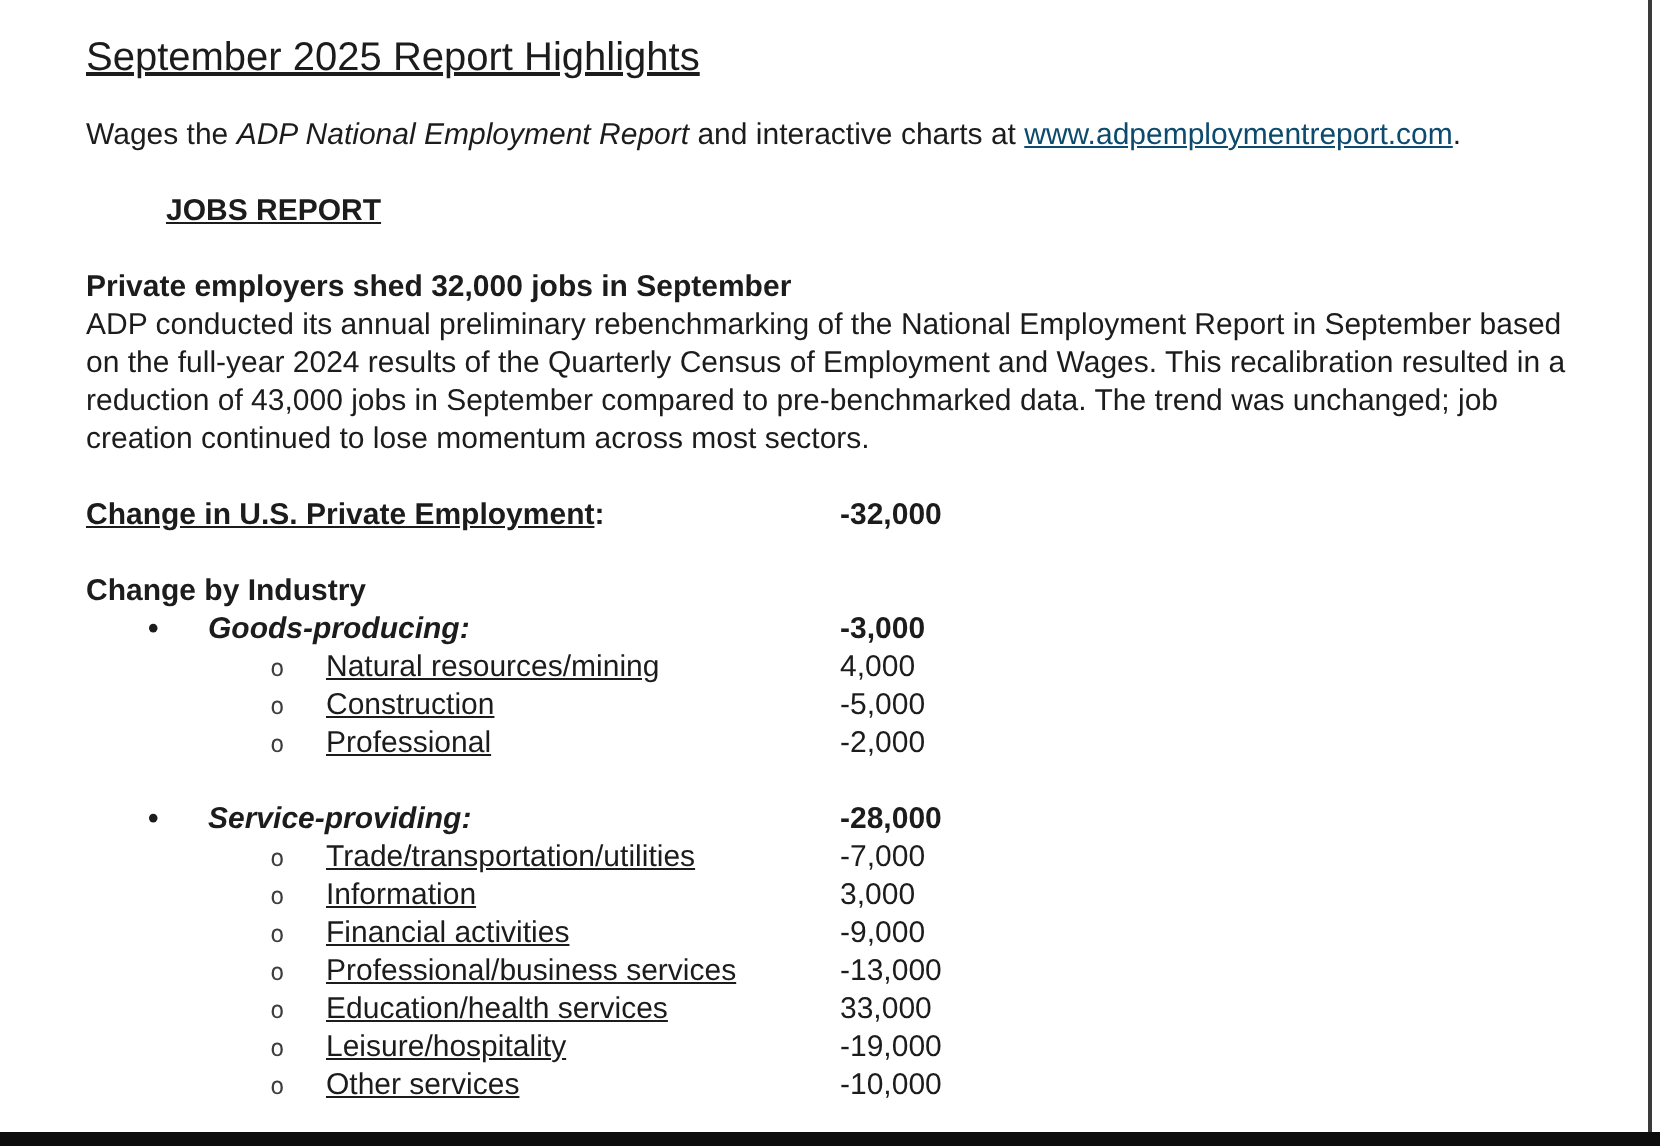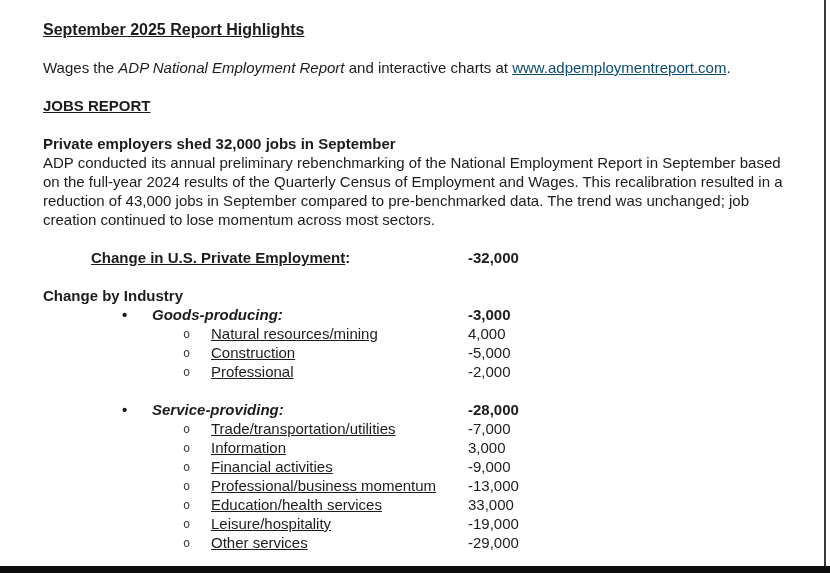--- a/index.html
+++ b/index.html
@@ -7,24 +7,24 @@
     width:830px; height:573px; overflow:hidden; position:relative;
     background:#ffffff;
     font-family:"Liberation Sans","DejaVu Sans",sans-serif;
     font-size:15px; line-height:19px; color:#1c1c1c;
   }
   .page { position:absolute; left:43px; top:20px; width:758px; }
   .gap { height:19px; }
   .b { font-weight:bold; }
   .it { font-style:italic; }
   .u { text-decoration:underline; }
-  .title { font-size:16px; font-weight:bold; }
-  .section-head { font-weight:bold; }
+  .title { font-size:20px; font-weight:normal; }
+  .section-head { font-weight:bold;margin-left:40px; }
   .para { width:758px; }
-  .row { position:relative; height:19px;margin-left:48px; }
+  .row { position:relative; height:19px; }
   .row .val { position:absolute; top:0; left:377px; width:98px; }
   .m1 { position:absolute; left:31px; top:0; font-weight:bold; }
   .indent1 .lbl { position:absolute; left:61px; top:0;font-style:italic; }
   .m2 { position:absolute; left:92px; top:1px; font-family:"DejaVu Sans Mono","Liberation Mono",monospace; font-size:12px; color:#3d3d3d; }
   .indent2 .lbl { position:absolute; left:120px; top:0;text-decoration:underline; }
   a.link { text-decoration:underline; cursor:pointer; }
   .edge-right { position:absolute; top:0; right:4px; width:2px; height:569px; background:#3a3a3a; }
   .edge-bottom { position:absolute; left:0; bottom:0; width:830px; height:7px; background:#0d0d0d; }
 </style>
 </head>
@@ -97,35 +97,35 @@
     <span class="lbl">Information</span>
     <span class="val">3,000</span>
   </div>
   <div class="row indent2">
     <span class="m2">o</span>
     <span class="lbl">Financial activities</span>
     <span class="val">-9,000</span>
   </div>
   <div class="row indent2">
     <span class="m2">o</span>
-    <span class="lbl">Professional/business momentum</span>
+    <span class="lbl">Professional/business services</span>
     <span class="val">-13,000</span>
   </div>
   <div class="row indent2">
     <span class="m2">o</span>
     <span class="lbl">Education/health services</span>
     <span class="val">33,000</span>
   </div>
   <div class="row indent2">
     <span class="m2">o</span>
     <span class="lbl">Leisure/hospitality</span>
     <span class="val">-19,000</span>
   </div>
   <div class="row indent2">
     <span class="m2">o</span>
     <span class="lbl">Other services</span>
-    <span class="val">-29,000</span>
+    <span class="val">-10,000</span>
   </div>
 
 </div>
 
 <div class="edge-right"></div>
 <div class="edge-bottom"></div>
 
 </body></html>

